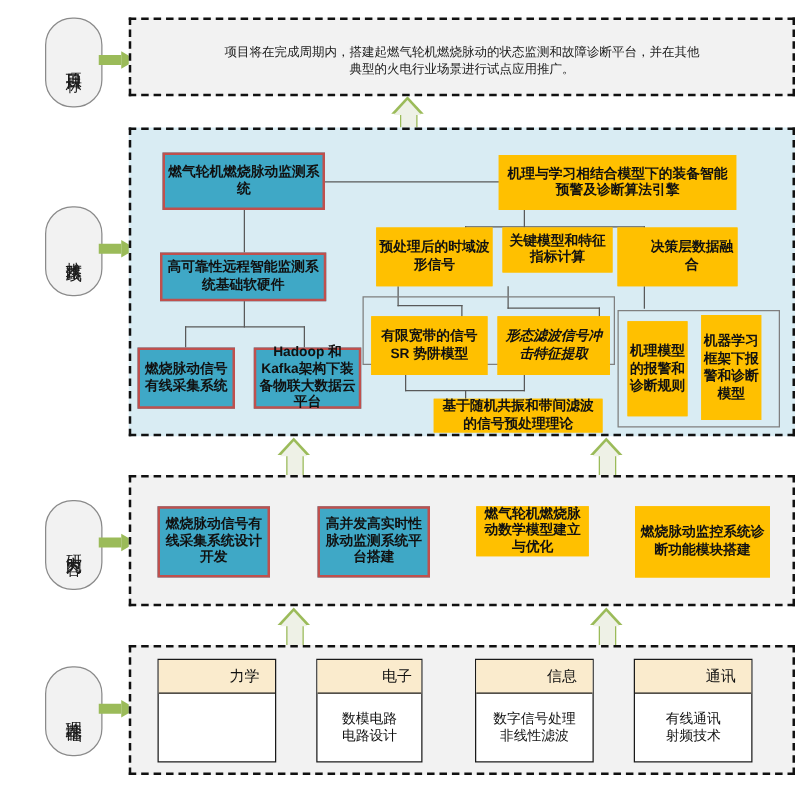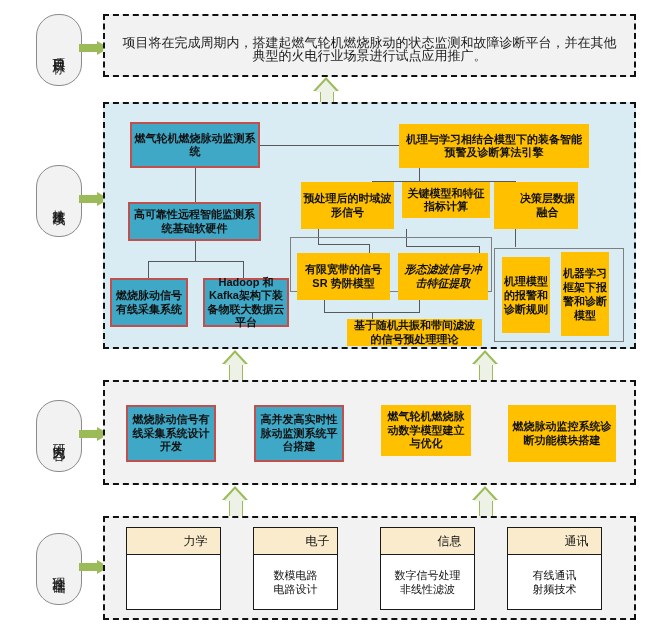--- a/index.html
+++ b/index.html
@@ -32,21 +32,21 @@
   .uarrow .uhead2{position:absolute;left:2px;top:3px;width:0;height:0;
                  border-left:11px solid transparent;border-right:11px solid transparent;
                  border-bottom:12px solid #eef1e6;}
 
   
   .panel{position:absolute;border:2.5px dashed #111111;box-sizing:border-box;}
   .panel.gray{background:#F2F2F2;}
   .panel.blue{background:#D9ECF3;}
 
   
-  .goal{position:absolute;text-align:center;font-size:13px;color:#1a1a1a;
+  .goal{position:absolute;text-align:center;font-size:10px;color:#1a1a1a;
         line-height:15px;}
 
   
   .node{position:absolute;box-sizing:border-box;display:flex;align-items:center;
         justify-content:center;text-align:center;font-size:11px;line-height:13.5px;
         color:#111;font-weight:bold;padding:1px;}
   .node.teal{background:#3FA8C6;border:2px solid #C0504D;}
   .node.orange{background:#FFC000;border:1px solid #FFC000;}
   .node .tx{display:block;width:100%;}
   .node.narrow{font-size:11px;line-height:14px;}
@@ -161,21 +161,21 @@
 
 <div class="node orange" style="left:399px;top:124px;width:190px;height:44px;">
   <span class="tx">机理与学习相结合模型下的装备智能预警及诊断算法引擎</span>
 </div>
 <div class="node orange" style="left:301px;top:182px;width:93px;height:47px;">
   <span class="tx">预处理后的时域波形信号</span>
 </div>
 <div class="node orange" style="left:402px;top:182px;width:88px;height:36px;">
   <span class="tx">关键模型和特征指标计算</span>
 </div>
-<div class="node orange" style="left:494px;top:182px;width:84px;height:47px;padding-left:24px;">
+<div class="node orange" style="left:494px;top:182px;width:96px;height:47px;padding-left:24px;">
   <span class="tx">决策层数据融合</span>
 </div>
 <div class="node orange" style="left:297px;top:253px;width:93px;height:47px;">
   <span class="tx">有限宽带的信号SR 势阱模型</span>
 </div>
 <div class="node orange" style="left:398px;top:253px;width:90px;height:47px;font-style:italic;">
   <span class="tx">形态滤波信号冲击特征提取</span>
 </div>
 <div class="node orange" style="left:347px;top:319px;width:135px;height:27px;">
   <span class="tx">基于随机共振和带间滤波的信号预处理理论</span>
@@ -199,21 +199,21 @@
 </div>
 
 <div class="panel gray" style="left:103px;top:380px;width:533px;height:105px;"></div>
 
 <div class="node teal" style="left:126px;top:405px;width:90px;height:57px;">
   <span class="tx">燃烧脉动信号有线采集系统设计开发</span>
 </div>
 <div class="node teal" style="left:254px;top:405px;width:90px;height:57px;">
   <span class="tx">高并发高实时性脉动监测系统平台搭建</span>
 </div>
-<div class="node orange" style="left:381px;top:405px;width:90px;height:51px;">
+<div class="node orange" style="left:381px;top:405px;width:90px;height:40px;">
   <span class="tx">燃气轮机燃烧脉动数学模型建立与优化</span>
 </div>
 <div class="node orange" style="left:508px;top:405px;width:108px;height:57px;">
   <span class="tx">燃烧脉动监控系统诊断功能模块搭建</span>
 </div>
 
 <div class="uarrow" style="left:222px;top:486px;height:30px;">
   <div class="ushaft" style="height:20px;"></div>
   <div class="uhead"></div>
     <div class="uhead2"></div>

